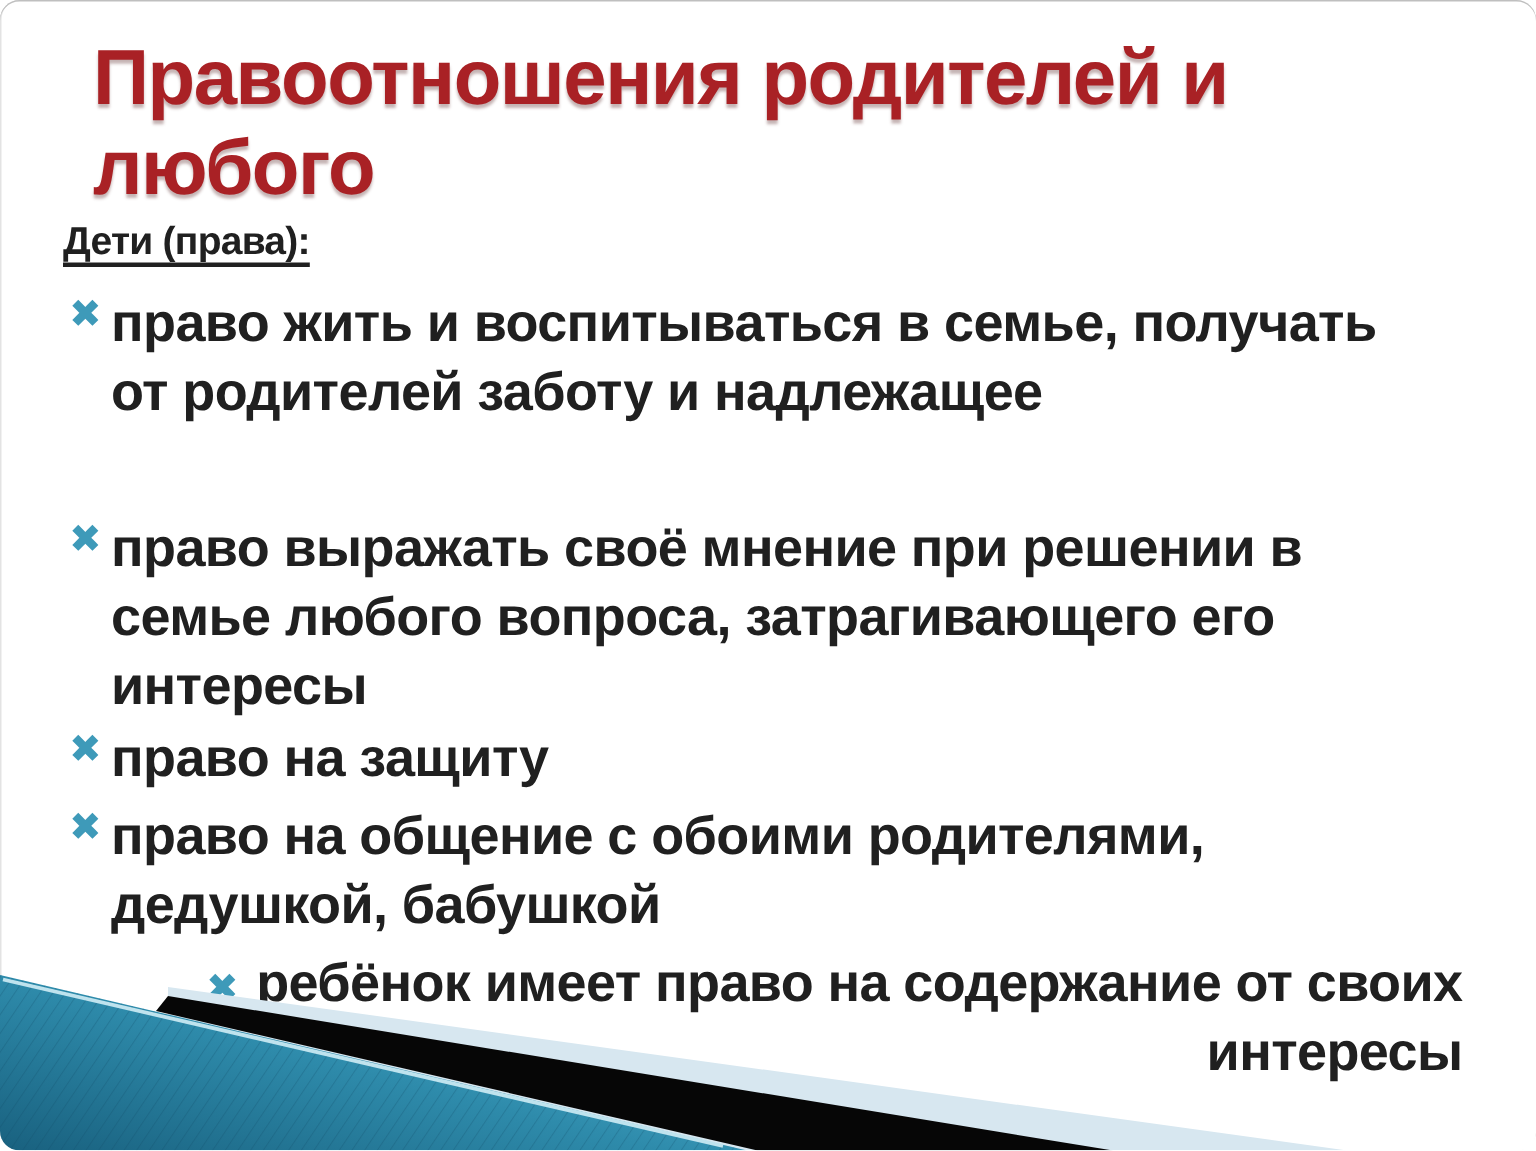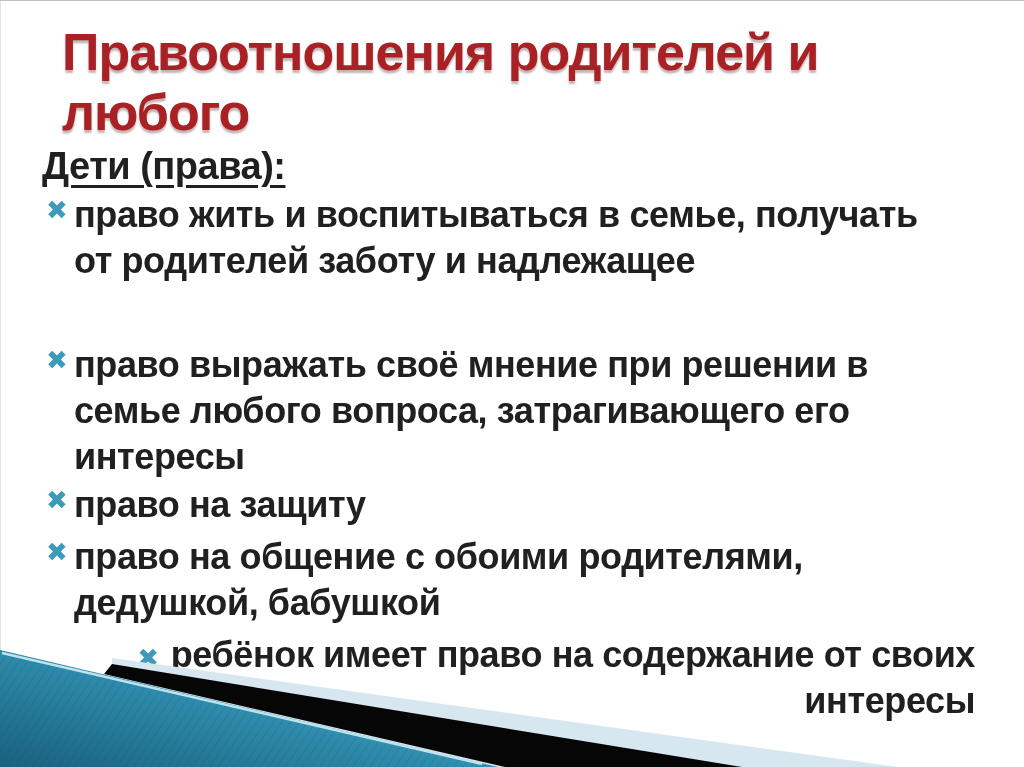--- a/index.html
+++ b/index.html
@@ -3,36 +3,37 @@
 <meta charset="utf-8">
 <style>
   html,body{margin:0;padding:0;background:#ffffff;}
   .slide{
     position:relative;
     width:1024px;height:767px;
     background:#ffffff;
     overflow:hidden;
     font-family:"Liberation Sans","DejaVu Sans",sans-serif;
     box-shadow: inset 0 1px 0 #bfbfbf, inset 1px 0 0 #e3e3e3;
+    border-radius: 13px;
   }
   
   .title{
     position:absolute;left:62px;top:22px;right:30px;
     color:var(--title-red,#a92125);
     font-weight:700;
     font-size:52px;line-height:60px;
     letter-spacing:-1px;
     text-shadow:0 3px 2px rgba(90,40,40,.35);
   }
   .title .tline{white-space:nowrap;}
   
   .heading{
     position:absolute;left:42px;top:146px;
     color:var(--body-text,#202020);
-    font-weight:700;font-size:38px;line-height:1.1;
+    font-weight:700;font-size:26px;line-height:1.1;
     letter-spacing:-0.5px;
   }
   .heading span{
     text-decoration:underline;
     text-decoration-thickness:3px;
     text-underline-offset:6px;
   }
   
   .bullet{
     position:absolute;left:46px;right:40px;

